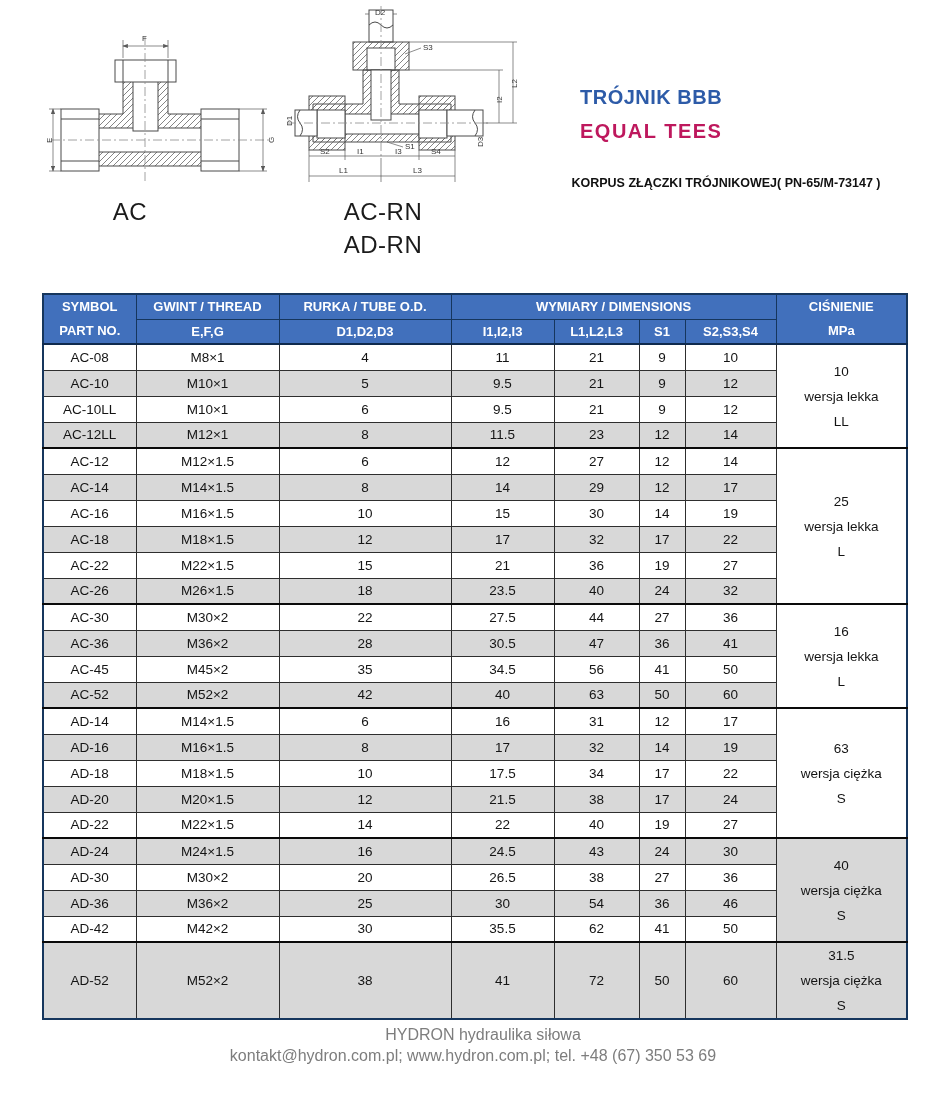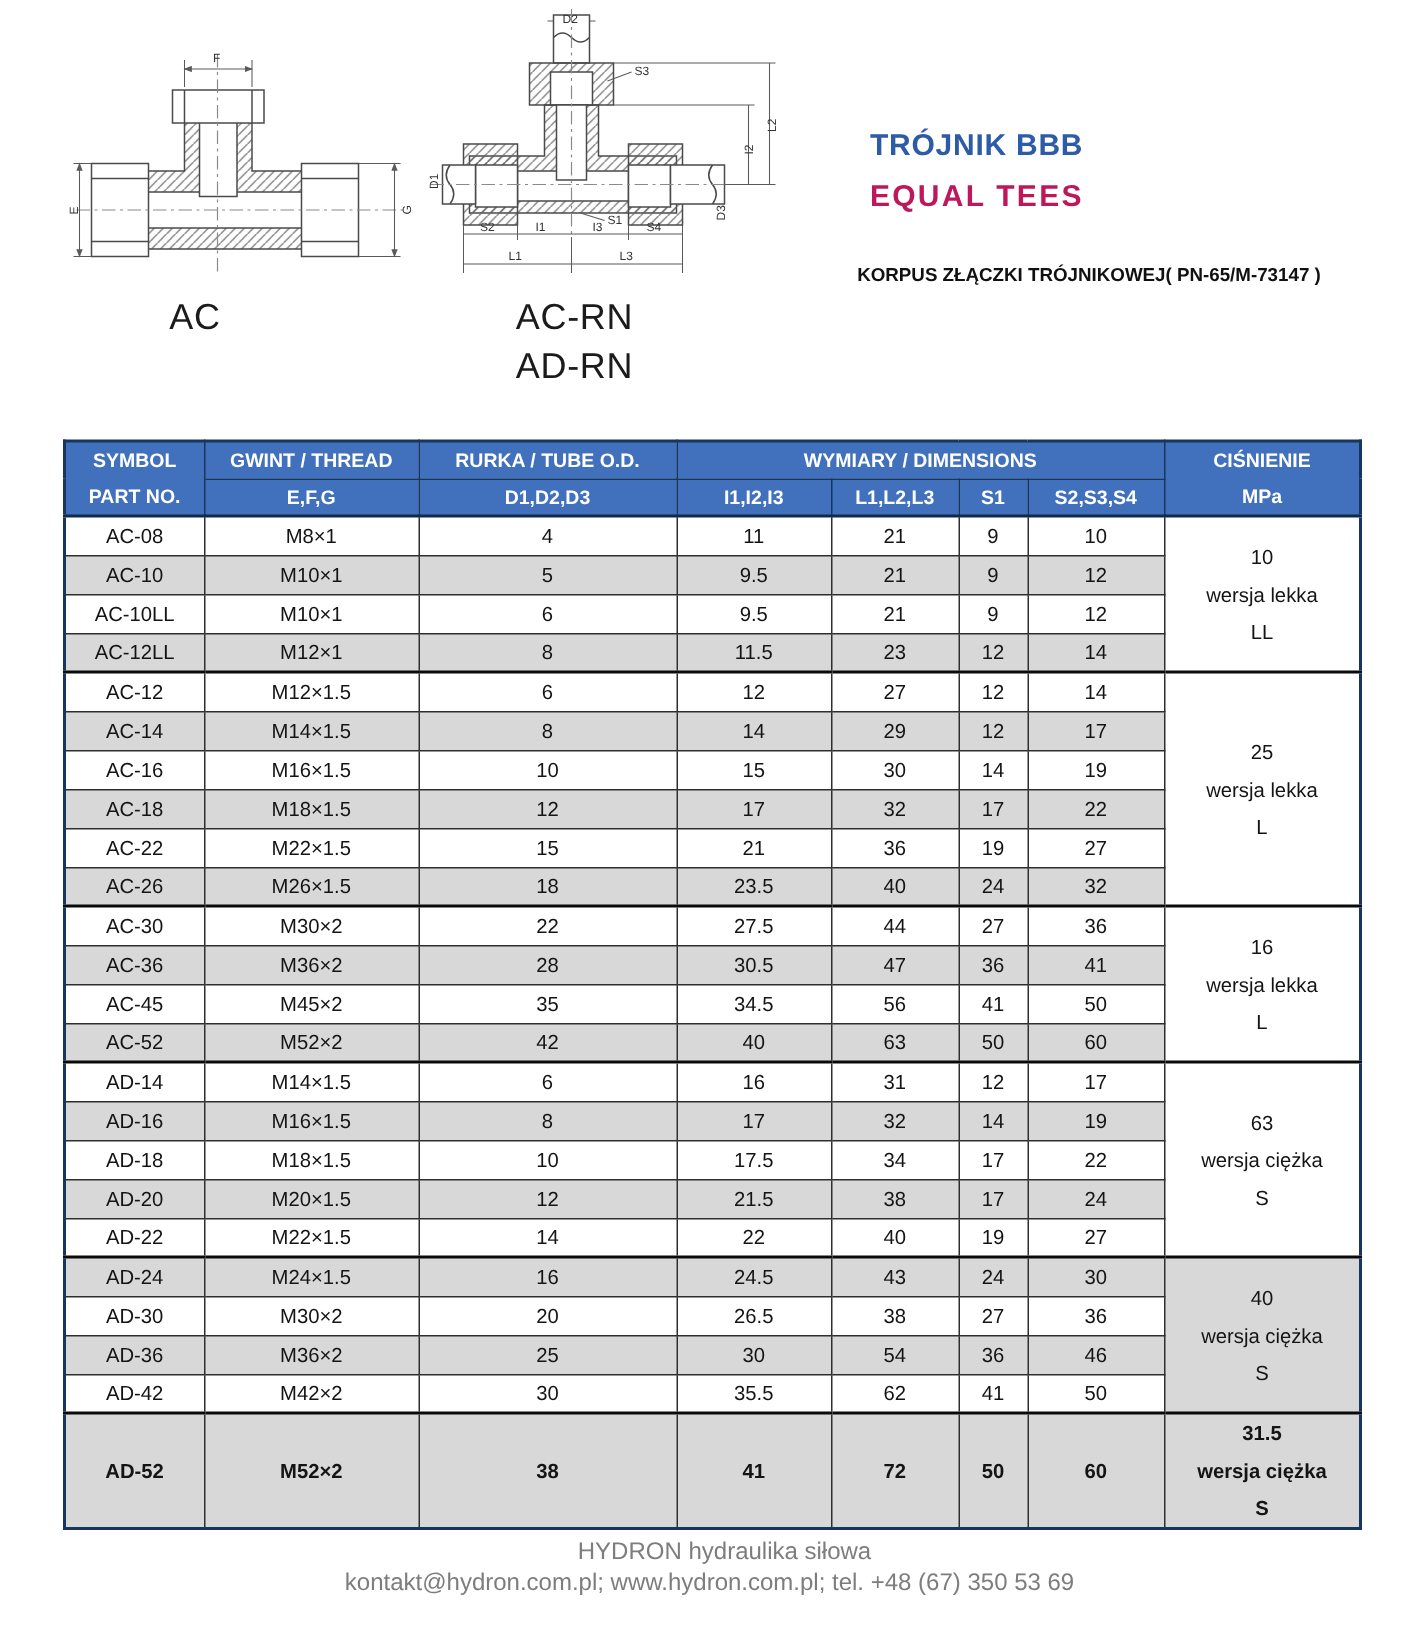--- a/index.html
+++ b/index.html
@@ -25,21 +25,21 @@
   col.c5{width:85px} col.c6{width:46px}  col.c7{width:91px}  col.c8{width:131px}
   th { background:#4170bc; color:#fff; font-size:13px; font-weight:bold;
        border:1px solid #16365d; height:25px; padding:0; text-align:center; }
   th .hline { line-height:24px; }
   thead { border-bottom:2px solid #0f2a4d; }
   td { border:1px solid #2e2e2e; font-size:13.5px; color:#141414; text-align:center;
        height:26px; padding:0; background:#fff; }
   tr.alt td { background:#d8d8d8; }
   td.pressure { background:#ffffff; }
   tr.group-start td { border-top:2.5px solid #0a0a0a; }
-  tr.tall td { height:76px;font-weight:bold; }
+  tr.tall td { height:76px; }
   td.pressure div { line-height:25px; font-size:13.5px; }
 
   
   .footer { position:absolute; left:0; top:1026px; width:946px; text-align:center; color:#7d7d7d; }
   .footer .l1 { font-size:16px;padding-left:20px; }
   .footer .l2 { font-size:16px; margin-top:3px; }
 
   
   .dw { stroke:#4a4a4a; fill:none; stroke-width:1; }
   .dwf { stroke:#4a4a4a; stroke-width:1; }

